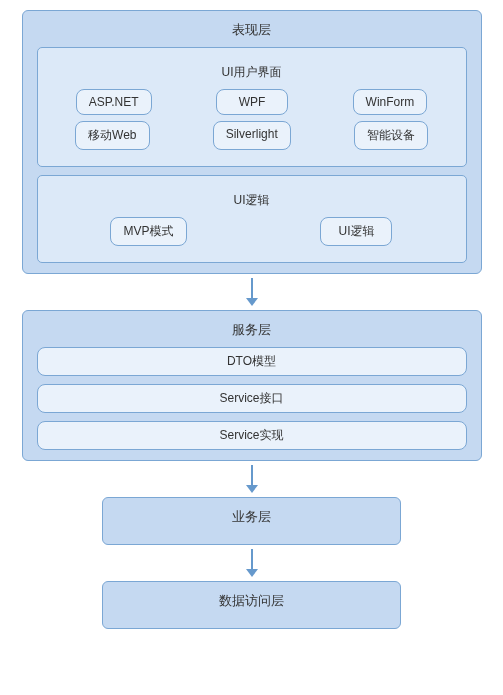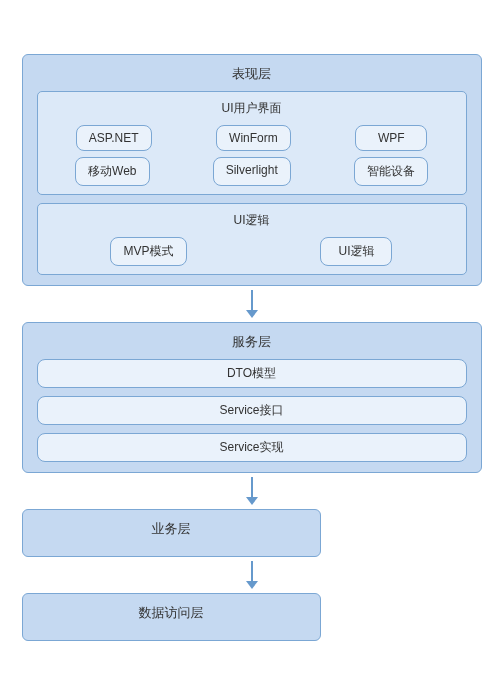--- a/index.html
+++ b/index.html
@@ -11,23 +11,23 @@
       justify-content: center;
       align-items: flex-start;
       padding: 10px;
       width: 503px;
       min-height: 695px;
     }
 
     .diagram {
       display: flex;
       flex-direction: column;
+      align-items: center;
       width: 460px;
       gap: 0;
-      margin-top: 44px;
     }
 
     
     .layer-box {
       background: #c5d9f1;
       border: 1.5px solid #7ba7d4;
       border-radius: 6px;
       padding: 10px 14px;
       width: 100%;
       position: relative;
@@ -38,21 +38,21 @@
       font-size: 13px;
       color: #333;
       margin-bottom: 8px;
     }
 
     
     .inner-box {
       background: #dce9f8;
       border: 1.5px solid #7ba7d4;
       border-radius: 5px;
-      padding: 8px 10px;
+      padding: 16px 10px;
       margin-bottom: 8px;
     }
     .inner-box:last-child { margin-bottom: 0; }
 
     .inner-title {
       text-align: center;
       font-size: 12px;
       color: #333;
       margin-bottom: 8px;
     }
@@ -111,22 +111,22 @@
 
 <div class="diagram">
 
   <div class="layer-box">
     <div class="layer-title">表现层</div>
 
     <div class="inner-box">
       <div class="inner-title">UI用户界面</div>
       <div class="items-row">
         <div class="item-box">ASP.NET</div>
+        <div class="item-box">WPF</div>
         <div class="item-box">WinForm</div>
-        <div class="item-box">WPF</div>
       </div>
       <div class="items-row">
         <div class="item-box">移动Web</div>
         <div class="item-box">Silverlight</div>
         <div class="item-box">智能设备</div>
       </div>
     </div>
 
     <div class="inner-box">
       <div class="inner-title">UI逻辑</div>

